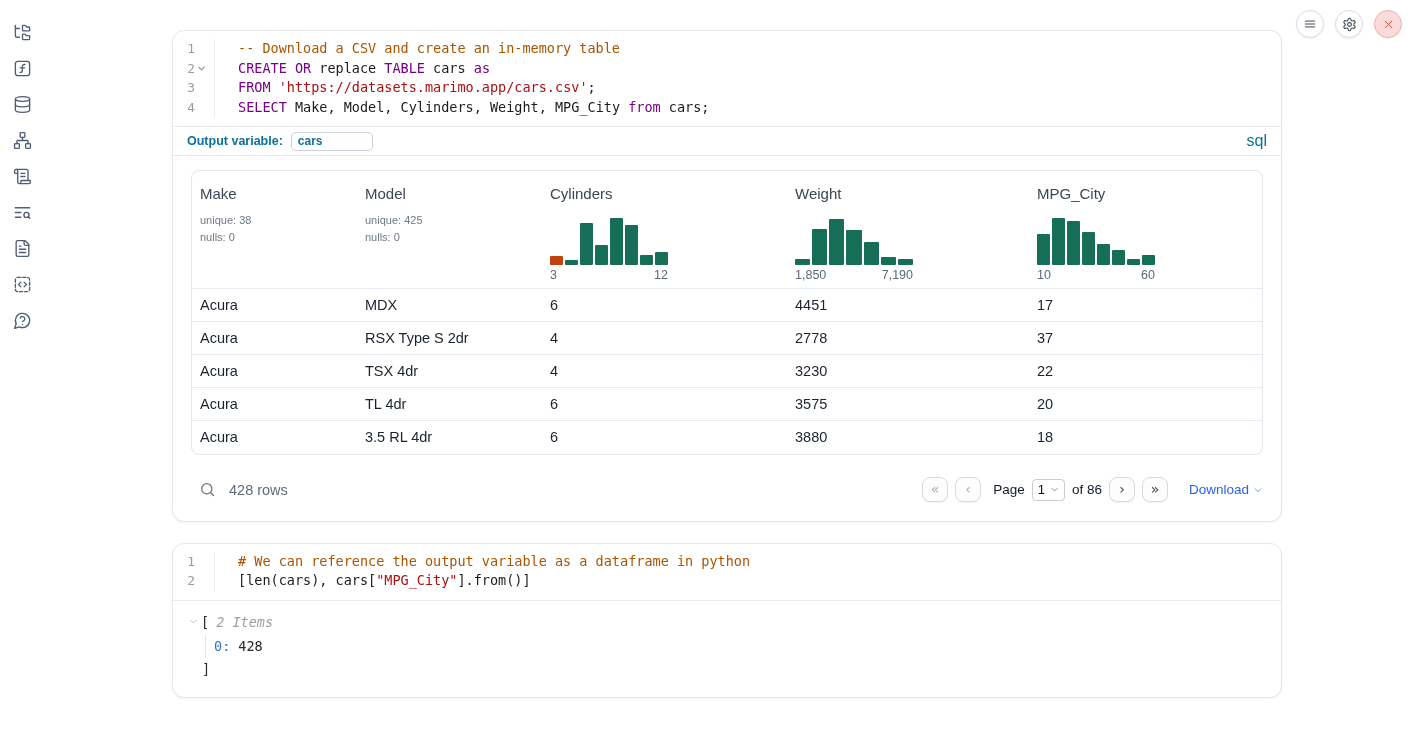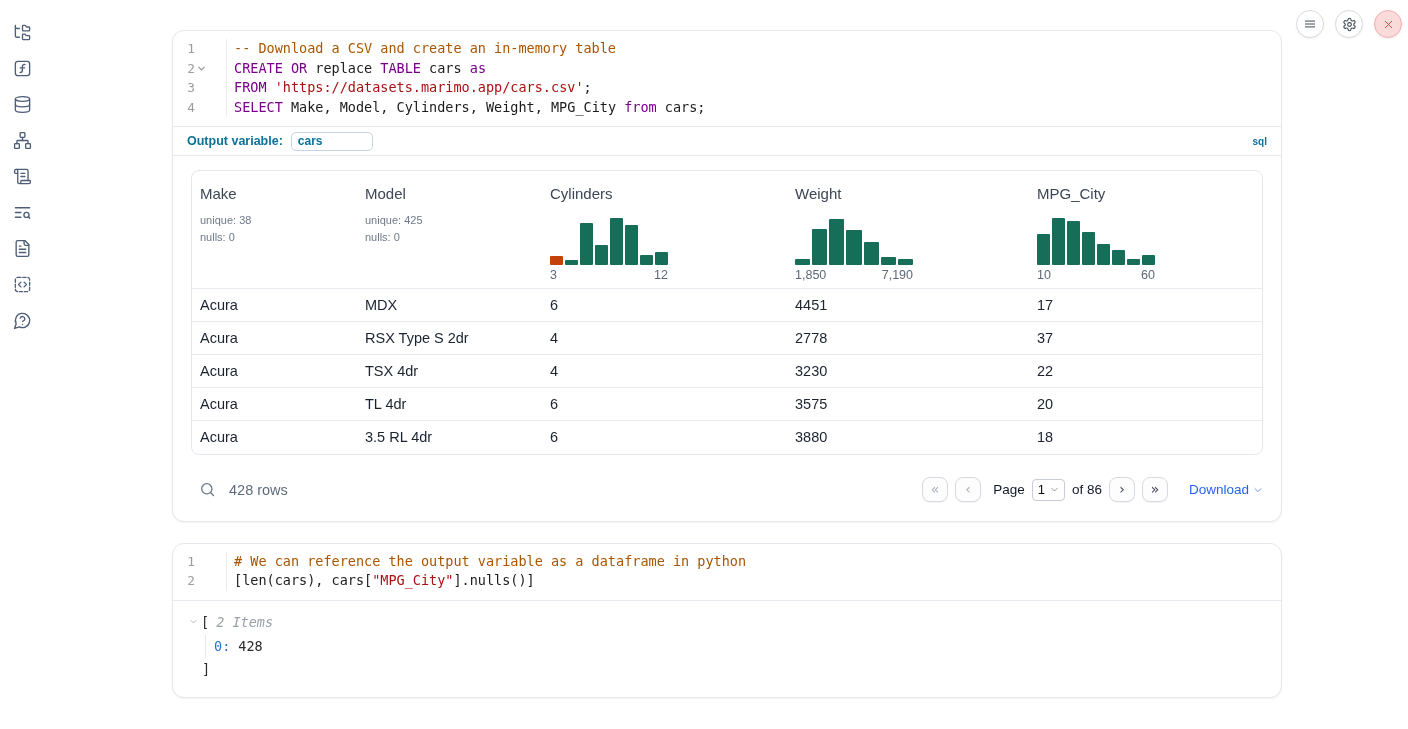--- a/index.html
+++ b/index.html
@@ -26,33 +26,33 @@
   main { position: absolute; left: 172px; top: 30px; width: 1110px; }
   .cell { border: 1px solid #e4e7ec; border-radius: 12px; background: #fff;
     box-shadow: 0 1px 2px rgba(16,24,40,.05); }
   .cell + .cell { margin-top: 21px; }
   
   .code-area { padding: 8px 0 9px; font-family: "DejaVu Sans Mono", monospace;
     font-size: 13.5px; line-height: 19.5px; color: #1c1c1c; }
   .cm-line { display: flex; }
   .ln { width: 22px; flex: none; text-align: right; color: #9b9b9b; font-size: 12.8px; }
   .fold { width: 13px; flex: none; display: flex; align-items: center; justify-content: center; }
-  .codetxt { flex: 1; border-left: 1px solid #ececec; padding-left: 7px; margin-left: 18px; white-space: pre; }
+  .codetxt { flex: 1; border-left: 1px solid #ececec; padding-left: 23px; margin-left: 6px; white-space: pre; }
   .tok-kw { color: var(--kw); }
   .tok-comment { color: var(--comment); }
   .tok-str { color: var(--str); }
   .tok-plain { color: #1c1c1c; }
   
   .outvar-row { display: flex; align-items: center; gap: 8px; height: 29px;
     border-top: 1px solid #e7eaee; padding: 0 14px; }
   .outvar-label { font-size: 12.5px; font-weight: bold; color: var(--accent); }
   .outvar-input { width: 82px; height: 19px; border: 1px solid #c9d3dd; border-radius: 5px;
     padding: 0 6px; outline: none; color: var(--accent);
     font: bold 12px "Liberation Sans", sans-serif; }
-  .lang-badge { margin-left: auto; font-size: 10px; font-weight: bold; color: var(--accent); }
+  .lang-badge { margin-left: auto; font-size: 16px; font-weight: normal; color: var(--accent); }
   
   .cell-output { border-top: 1px solid #e7eaee; padding: 14px 18px 15px; }
   .data-table-box { border: 1px solid #e3e7ed; border-radius: 8px; overflow: hidden; }
   table { width: 100%; border-collapse: collapse; table-layout: fixed; }
   th:nth-child(1) { width: 165px; } th:nth-child(2) { width: 185px; }
   th:nth-child(3) { width: 245px; } th:nth-child(4) { width: 242px; }
   th { vertical-align: top; text-align: left; padding: 14px 8px 6px; font-weight: normal; }
   .col-title { font-size: 15px; color: #3c4656; }
   .col-stats { margin-top: 10px; font-size: 11px; color: #6e7a89; line-height: 16.5px; }
   .hist { margin-top: 13px; height: 50px; width: 118px; display: flex; align-items: flex-end; gap: 2px; }
@@ -378,21 +378,21 @@
   <section class="cell">
     <div class="code-area">
         <div class="cm-line">
           <span class="ln">1</span>
           <span class="fold"></span>
           <span class="codetxt"><span class="tok-comment"># We can reference the output variable as a dataframe in python</span></span>
         </div>
         <div class="cm-line">
           <span class="ln">2</span>
           <span class="fold"></span>
-          <span class="codetxt"><span class="tok-plain">[len(cars), cars[</span><span class="tok-str">"MPG_City"</span><span class="tok-plain">].nulls()]</span></span>
+          <span class="codetxt"><span class="tok-plain">[len(cars), cars[</span><span class="tok-str">"MPG_City"</span><span class="tok-plain">].from()]</span></span>
         </div>
       </div>
     <div class="py-output">
       <div class="tree-head">
         <span class="tchev">
           <svg class="chev-svg" width="9" height="9" viewBox="0 0 24 24" style="stroke:#8b929c">
               <path d="m5 9 7 7 7-7"></path>
             </svg>
         </span>
         <span>[</span>

